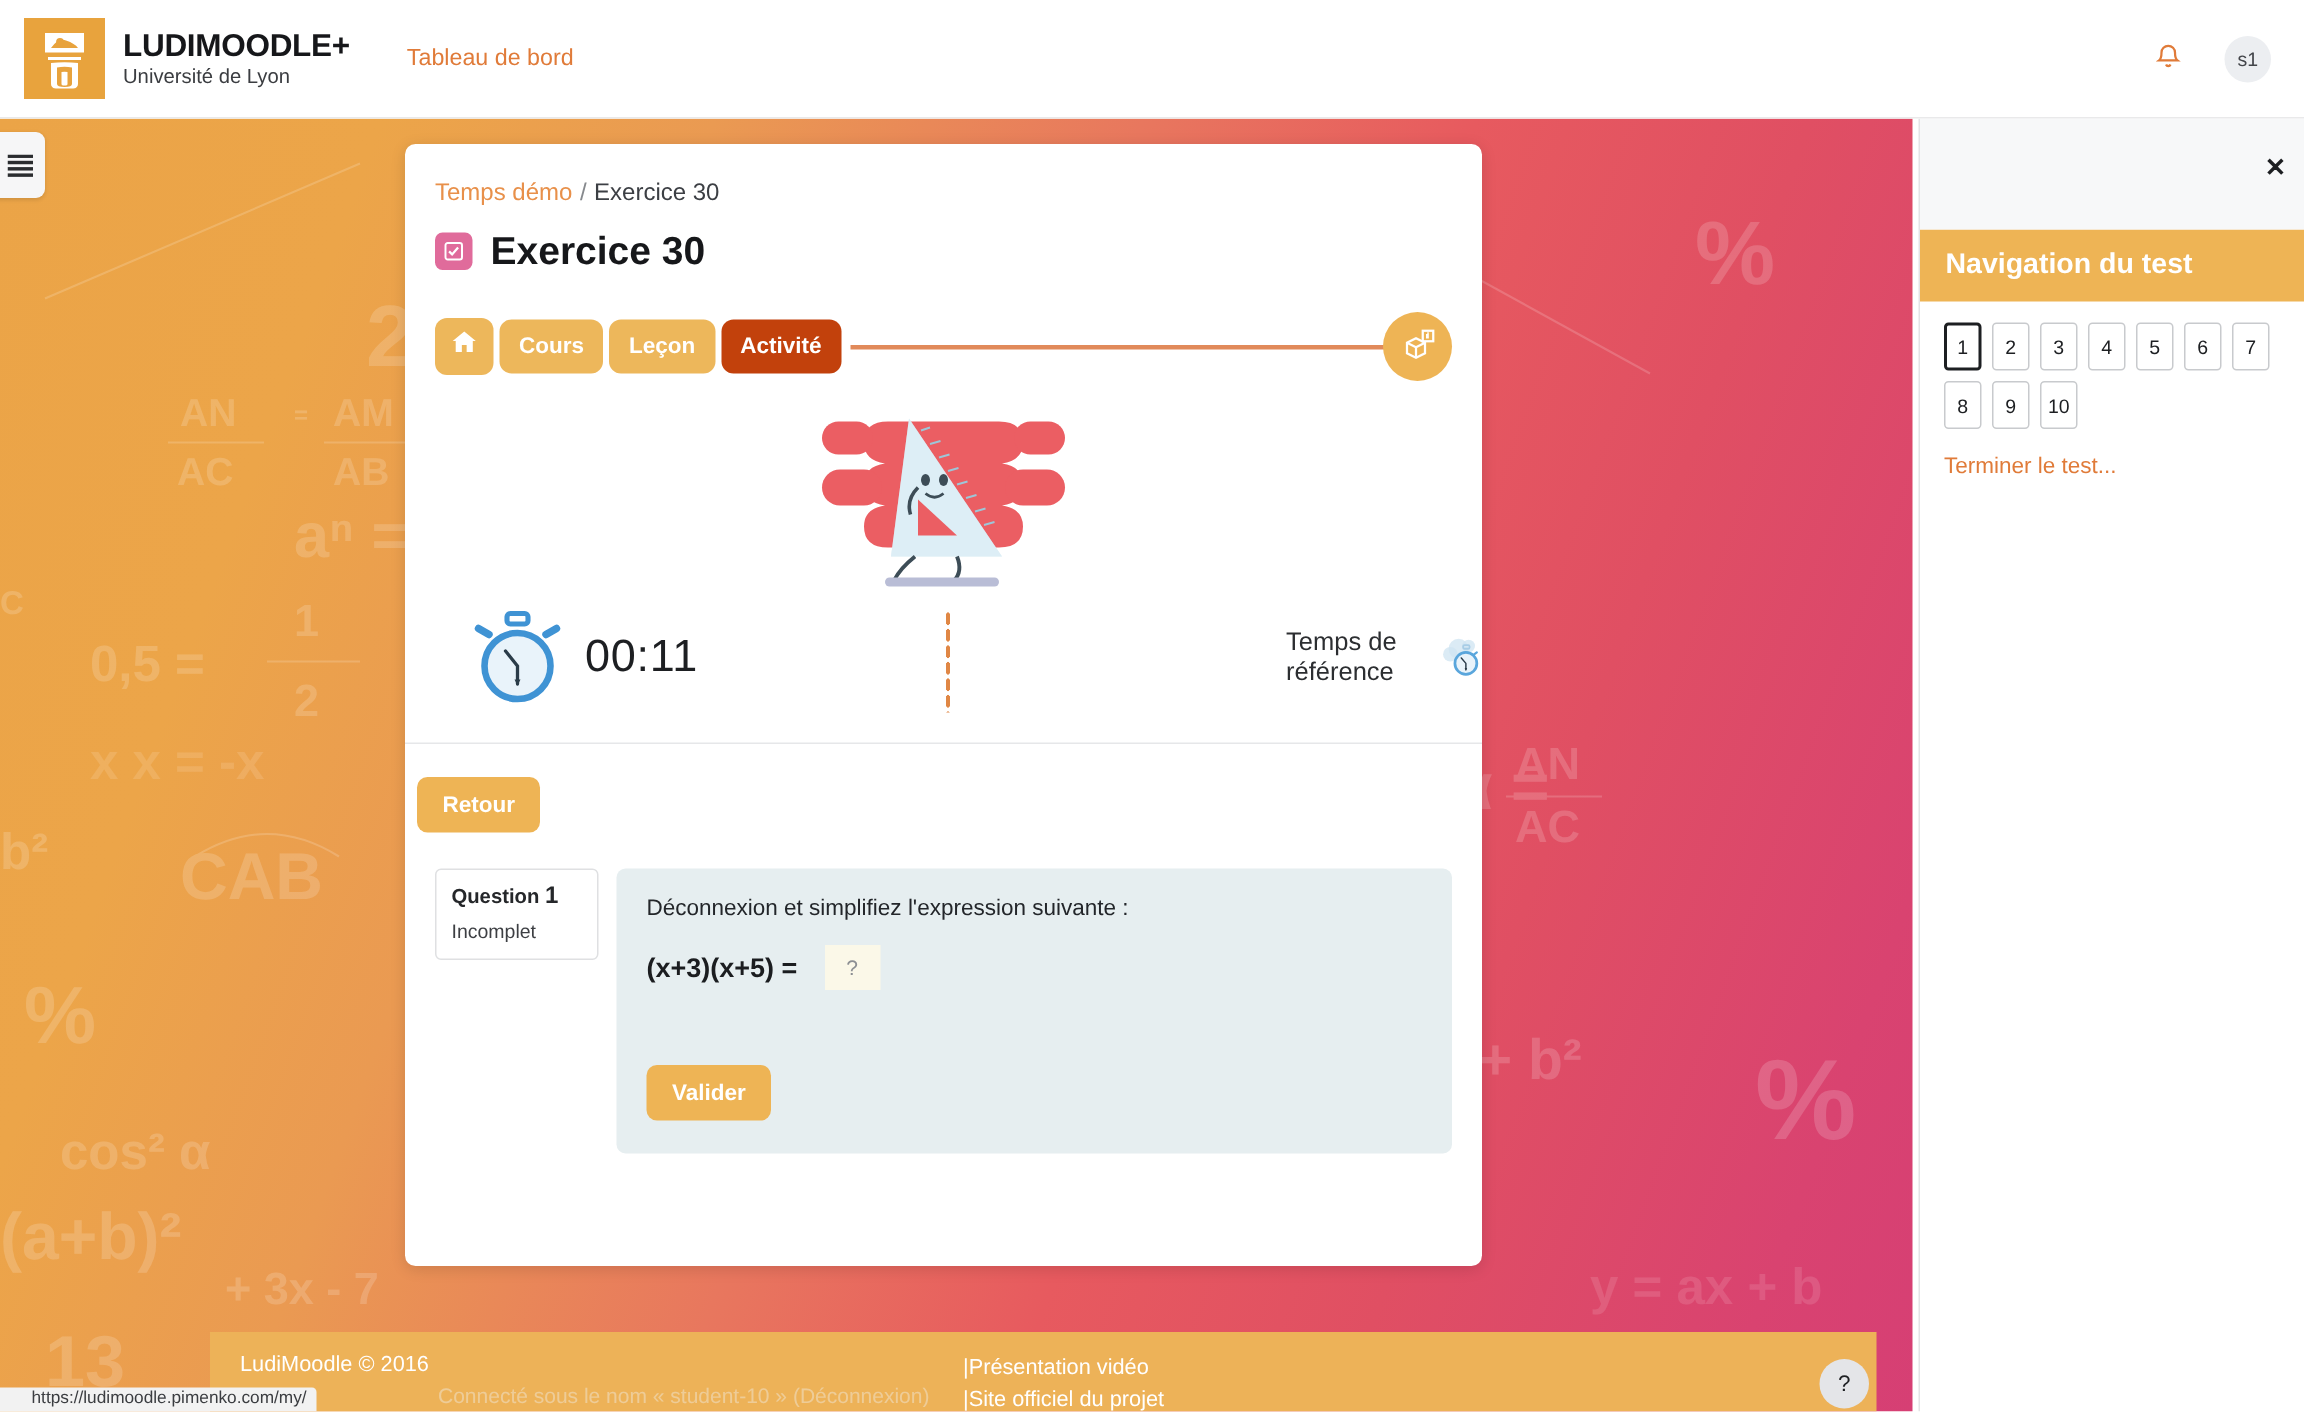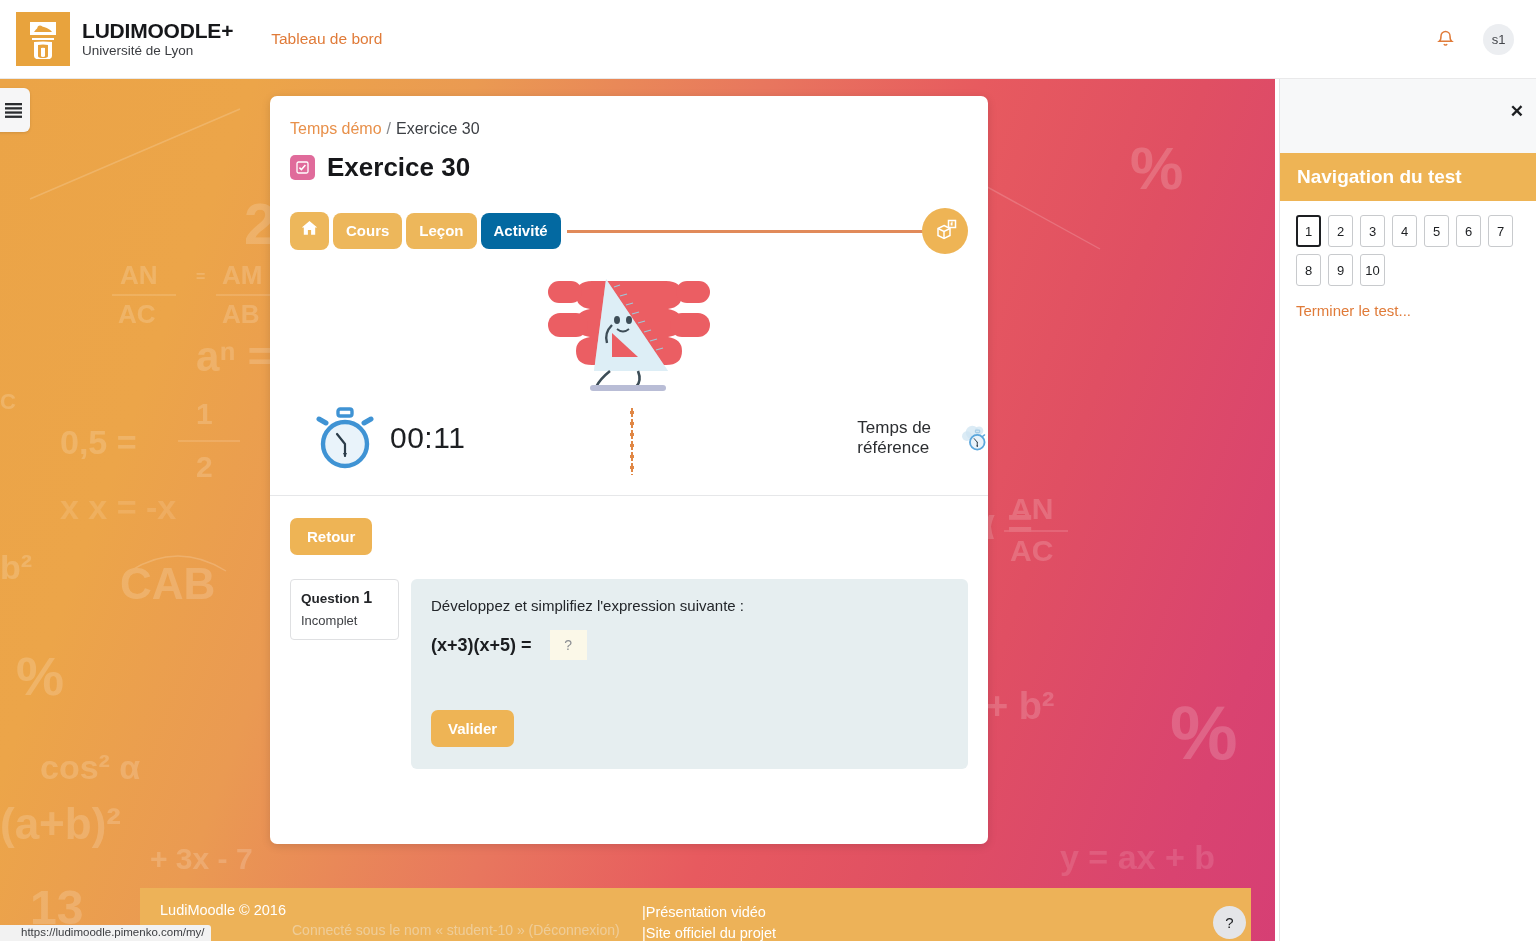--- a/index.html
+++ b/index.html
@@ -94,21 +94,21 @@
   .tabs-row {
     display: flex; align-items: center; margin-top: 22px; position: relative;
     height: 52px;
   }
   .tab {
     background: #edb75b; color: #ffffff; font-weight: bold; font-size: 15px;
     border-radius: 8px; padding: 8px 13px; margin-right: 4px;
     cursor: pointer; white-space: nowrap; line-height: 1.35;
   }
   .tab.home { padding: 8px 11px; display: flex; align-items: center; }
-  .tab.active { background: #0369a1; }
+  .tab.active { background: #c2410c; }
   .tab-line {
     flex: 1; height: 3px; background: #e18a5a; margin: 0 0 0 2px;
   }
   .tab-badge {
     width: 46px; height: 46px; border-radius: 50%; background: #eeb455;
     display: flex; align-items: center; justify-content: center;
     flex-shrink: 0; margin-left: -2px; cursor: pointer;
   }
 
   
@@ -130,21 +130,21 @@
   .timer-label { font-size: 17px; color: #2c2e31; }
 
   .card-divider { border-top: 1px solid #e6e7e9; margin-top: 14px; }
 
   
   .btn {
     background: #eeb455; color: #ffffff; font-weight: bold; font-size: 15px;
     border: none; border-radius: 7px; padding: 10px 17px; cursor: pointer;
     font-family: "Liberation Sans", sans-serif;
   }
-  .retour-wrap { padding: 22px 0 0 20px; }
+  .retour-wrap { padding: 22px 0 0 8px; }
 
   
   .question-row { display: flex; margin: 24px 20px 0 20px; align-items: flex-start; }
   .qinfo {
     width: 109px; border: 1px solid #dfe0e2; border-radius: 4px;
     padding: 9px 10px 11px 10px; background: #fff; flex-shrink: 0;
   }
   .qinfo-title { font-size: 13.5px; font-weight: bold; color: #25272a; }
   .qinfo-title b { font-size: 16px; }
   .qinfo-state { font-size: 13px; color: #3d3f43; margin-top: 6px; }
@@ -456,21 +456,21 @@
   <div class="question-row">
     <div class="qinfo">
       <div class="qinfo-title">
         <span>Question</span>
         <b>1</b>
       </div>
       <div class="qinfo-state">Incomplet</div>
     </div>
 
     <div class="qbody">
-      <div class="qtext">Développez et simplifiez l'expression suivante :</div>
+      <div class="qtext">Déconnexion et simplifiez l'expression suivante :</div>
       <div class="qexpr-row">
         <div class="qexpr">(x+3)(x+5) =</div>
         <div class="dropzone">?</div>
       </div>
       <div class="valider-wrap">
         <button class="btn">Valider</button>
       </div>
     </div>
   </div>
 </div>

